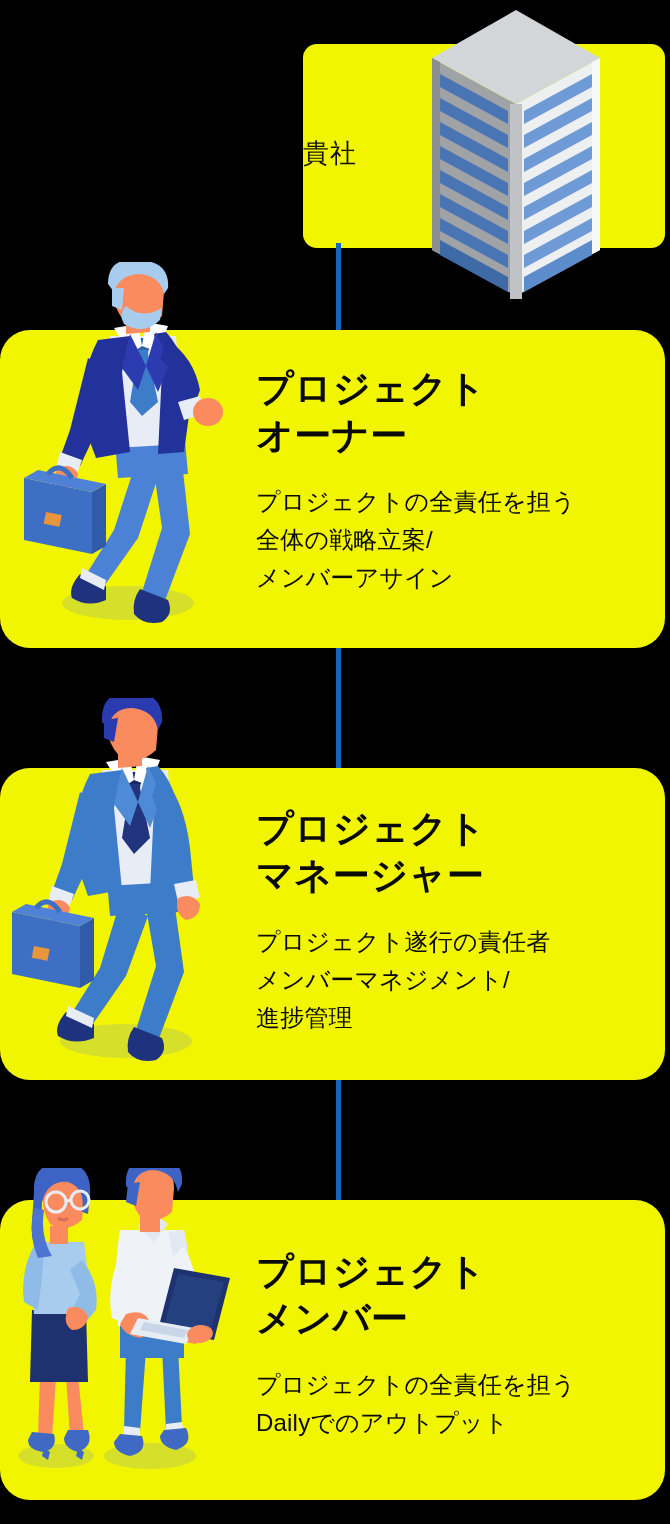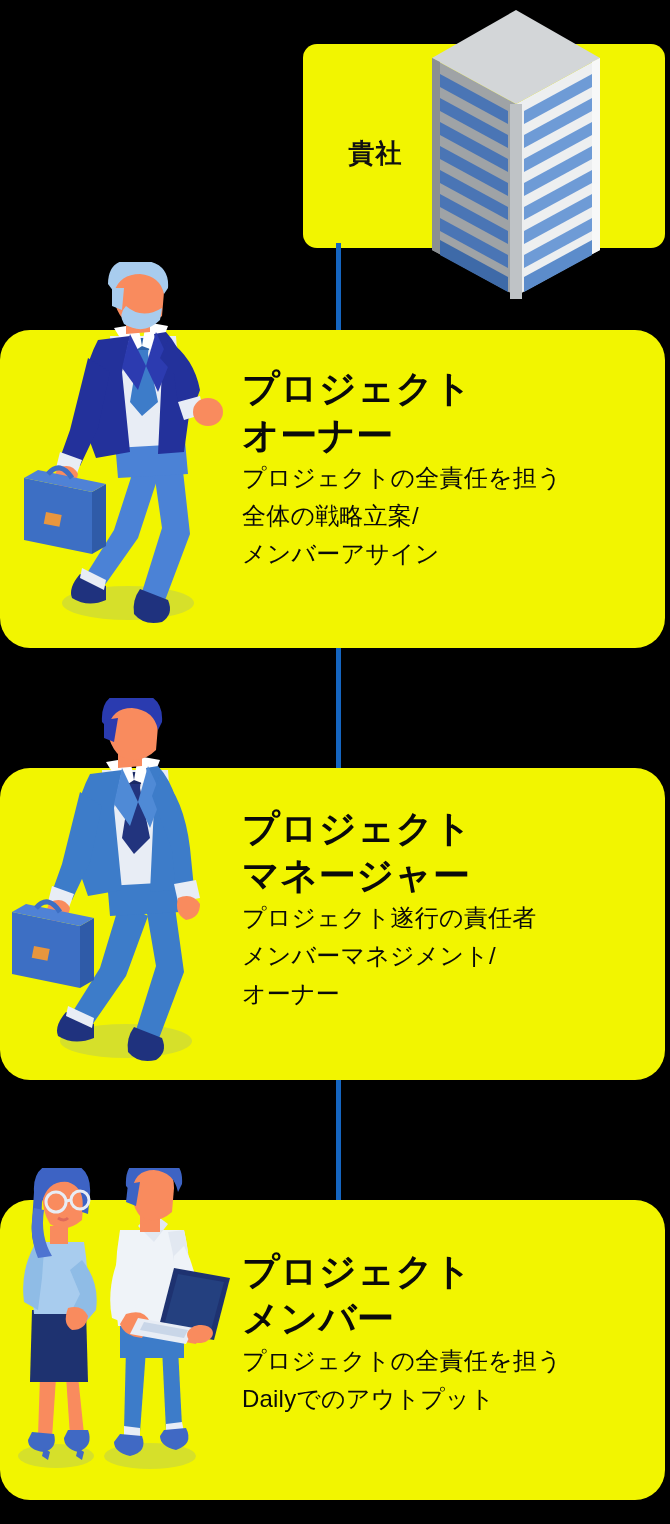--- a/index.html
+++ b/index.html
@@ -31,23 +31,23 @@
     position:absolute;
     left:303px; top:44px;
     width:362px; height:204px;
     background:#F2F500;
     border-radius:14px;
   }
   #company-label {
     position:absolute;
     left:303px; top:136px;
     width:145px;
-    text-align:center;
+    text-align:left;
     font-size:26px;
-    font-weight:bold;
+    font-weight:normal;
     color:#111111;
     letter-spacing:1px;
   }
   #building-wrap {
     position:absolute;
     left:424px; top:0px;
     width:190px; height:310px;
   }
 
   
@@ -57,37 +57,37 @@
     width:665px;
     background:#F2F500;
     border-radius:30px;
   }
   #role-card-0 { top:330px; height:318px; }
   #role-card-1 { top:768px; height:312px; }
   #role-card-2 { top:1200px; height:300px; }
 
   .role-text {
     position:absolute;
-    left:242px;
+    left:256px;
     width:412px;
   }
   #role-text-0 { top:365px; }
   #role-text-1 { top:805px; }
   #role-text-2 { top:1248px; }
 
   .role-title {
     font-size:37px;
     font-weight:bold;
     color:#0A0A0A;
     line-height:47px;
     letter-spacing:0.5px;
     white-space:pre-line;
   }
   .role-desc {
-    margin-top:0;
+    margin-top:24px;
     font-size:24px;
     font-weight:normal;
     color:#0A0A0A;
     line-height:38px;
     letter-spacing:0.2px;
     white-space:pre-line;
   }
 
   
   .illus {
@@ -275,21 +275,21 @@
       <path d="M28 210 Q40 196 52 214" stroke="#3D6FC4" stroke-width="5" fill="none"></path>
       <rect x="26" y="248" width="16" height="12" fill="#E8963E" transform="rotate(11 26 248)"></rect>
     </svg>
   </div>
 
   <div id="role-text-1" class="role-text">
     <div class="role-title">プロジェクト
 マネージャー</div>
     <div class="role-desc">プロジェクト遂行の責任者
 メンバーマネジメント/
-オーナー</div>
+進捗管理</div>
   </div>
 
   <div id="role-card-2" class="role-card"></div>
 
   <div id="illus-2" class="illus">
     <svg width="235" height="325" viewBox="0 0 235 325" xmlns="http://www.w3.org/2000/svg">
 
       <ellipse cx="48" cy="288" rx="38" ry="12" fill="#D6E02A"></ellipse>
       <ellipse cx="142" cy="288" rx="46" ry="13" fill="#D6E02A"></ellipse>
 

